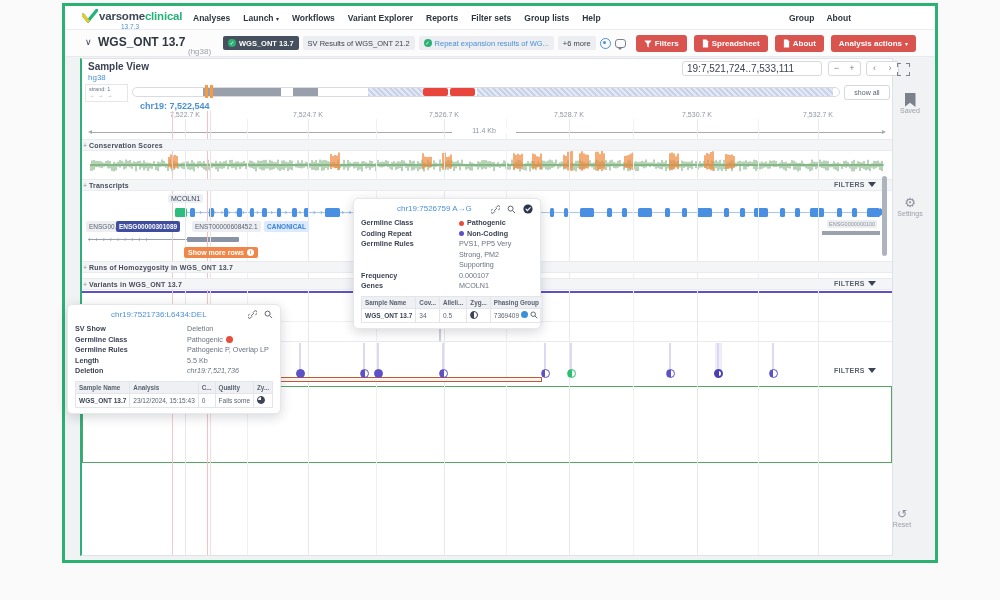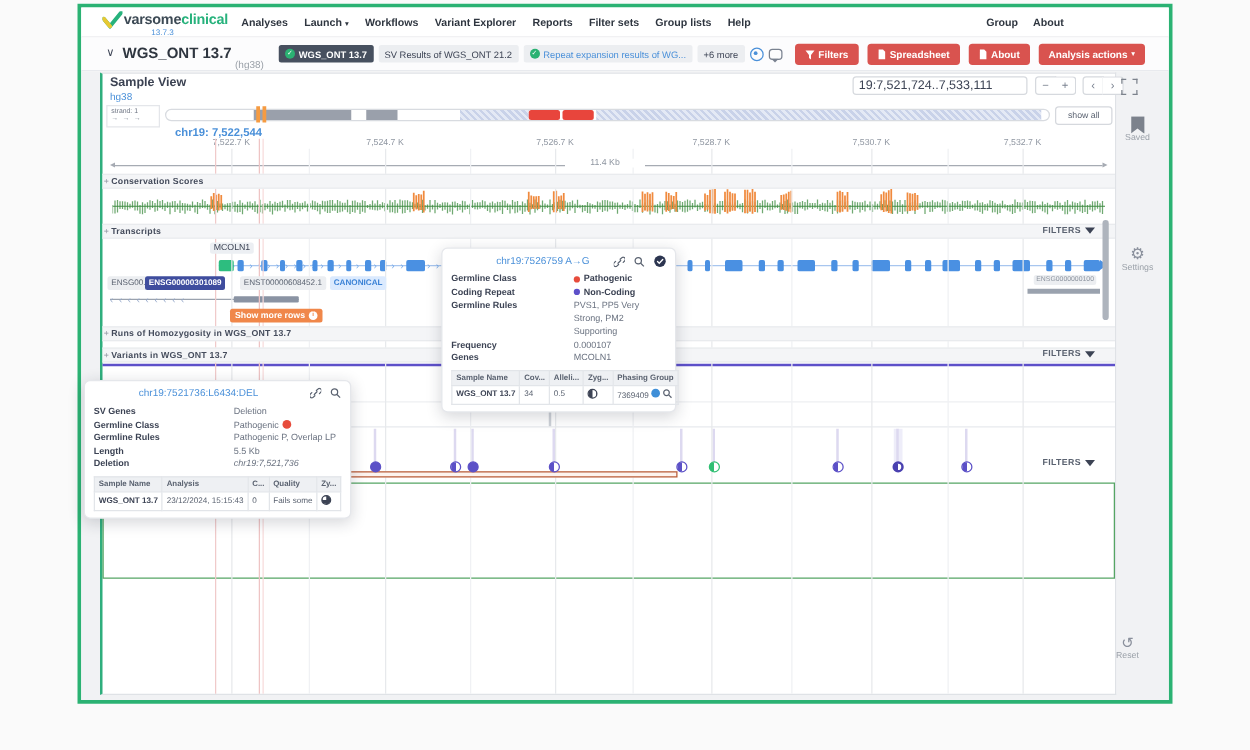--- a/index.html
+++ b/index.html
@@ -503,21 +503,21 @@
           <path d="M4.3 7.3 3 8.6a1.9 1.9 0 0 1-2.7-2.7l1.3-1.3"></path>
           <path d="M5.7 2.7 7 1.4a1.9 1.9 0 0 1 2.7 2.7L8.4 5.4"></path>
         </svg>
       <svg width="9" height="9" viewBox="0 0 10 10" fill="none" stroke="#5a6270" stroke-width="1.1">
           <circle cx="4" cy="4" r="2.8"></circle>
           <path d="M6.2 6.2 9 9"></path>
         </svg>
     </div>
     <div style="margin-top:5px">
       <div class="pfield">
-          <span class="pl" style="width:72px">SV Genes</span>
+          <span class="pl" style="width:72px">SV Show</span>
           <span class="pv">Deletion</span>
         </div>
       <div class="pfield">
           <span class="pl" style="width:72px">Germline Class</span>
           <span class="pv">
             <span>Pathogenic</span>
             <span class="dot" style="background:#e74c3c;width:7px;height:7px"></span>
           </span>
         </div>
       <div class="pfield">

